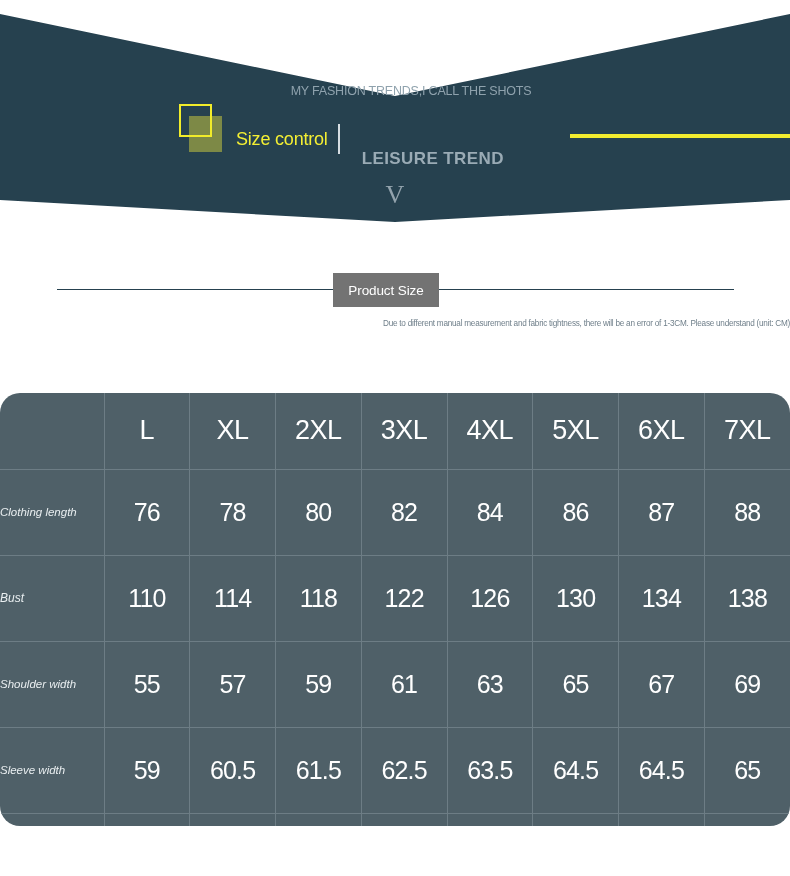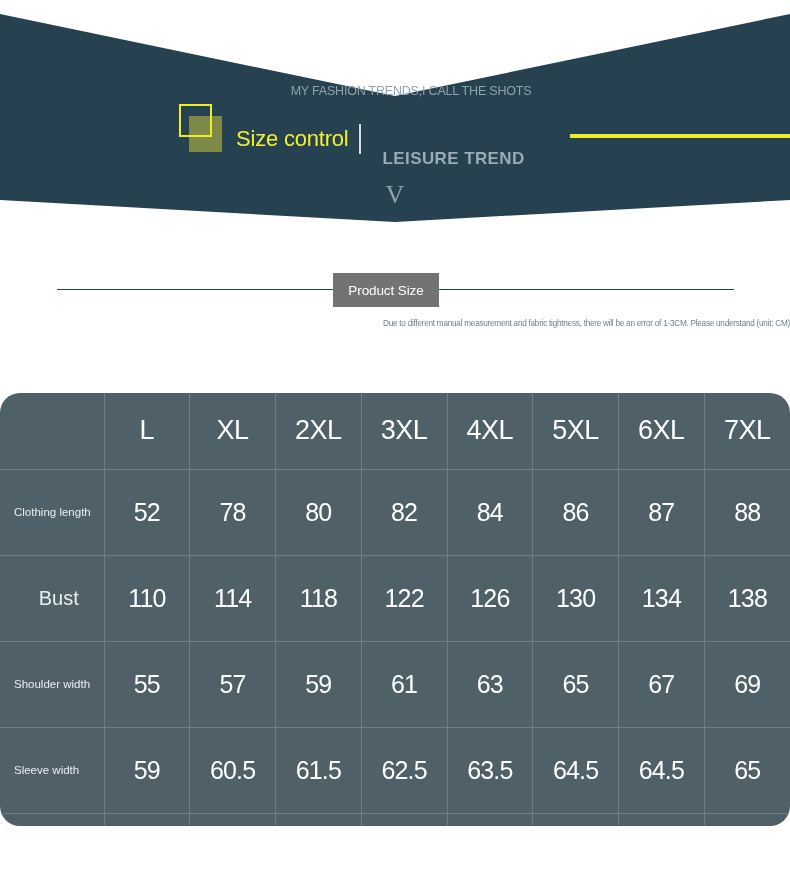--- a/index.html
+++ b/index.html
@@ -33,21 +33,21 @@
   }
   .logo-outline {
     position:absolute; left:0; top:0; width:33px; height:33px;
     border:2.5px solid #f1ec2a;
   }
   .title-row {
     position:absolute; left:236px; top:120px;
     display:flex; align-items:center; height:38px;
   }
   .title-main {
-    font-size:22px; color:#f4ef33; line-height:1;
+    font-size:18px; color:#f4ef33; line-height:1;
     letter-spacing:-0.2px; white-space:nowrap;
   }
   .title-sep {
     display:inline-block; width:2px; height:30px;
     background:#d6dde2; margin:0 22px 0 10px;
   }
   .title-sub {
     font-size:17px; color:#9aabb5; font-weight:bold;
     letter-spacing:0.4px; white-space:nowrap;margin-top:40px;
   }
@@ -95,24 +95,24 @@
     border-bottom:1px solid #6d7d85;
     color:#ffffff; text-align:center;
     padding:0; vertical-align:middle;
   }
   tr td:last-child, tr th:last-child { border-right:none;margin-left:12px; }
   .hdr-row th { height:76px; }
   .hdr-blank { border-bottom:1px solid #6d7d85; }
   .hdr-size { font-size:27px; font-weight:normal; letter-spacing:-0.5px; }
   .data-row td { height:86px; }
   .row-label {
-    text-align:left; padding-left:14px;
-    font-size:11.5px; color:#e9eef0; line-height:1.25;
-  }
-  .row-label.big { font-size:20px;text-align:center; }
+    text-align:left; 
+    font-size:11.5px; color:#e9eef0; line-height:1.25;font-style:italic;
+  }
+  .row-label.big { font-size:12px; }
   .cell-val { font-size:25px; letter-spacing:-0.8px; }
   .tail-row td { height:25px; border-bottom:none; }
 </style>
 </head>
 <body>
 
 <div id="page">
 
   <div class="hero"></div>
 
@@ -160,21 +160,21 @@
           <th class="hdr-size">3XL</th>
           <th class="hdr-size">4XL</th>
           <th class="hdr-size">5XL</th>
           <th class="hdr-size">6XL</th>
           <th class="hdr-size">7XL</th>
         </tr>
       </thead>
       <tbody>
         <tr class="data-row">
           <td class="row-label">Clothing length</td>
-          <td class="cell-val">52</td>
+          <td class="cell-val">76</td>
           <td class="cell-val">78</td>
           <td class="cell-val">80</td>
           <td class="cell-val">82</td>
           <td class="cell-val">84</td>
           <td class="cell-val">86</td>
           <td class="cell-val">87</td>
           <td class="cell-val">88</td>
         </tr>
         <tr class="data-row">
           <td class="row-label big">Bust</td>

